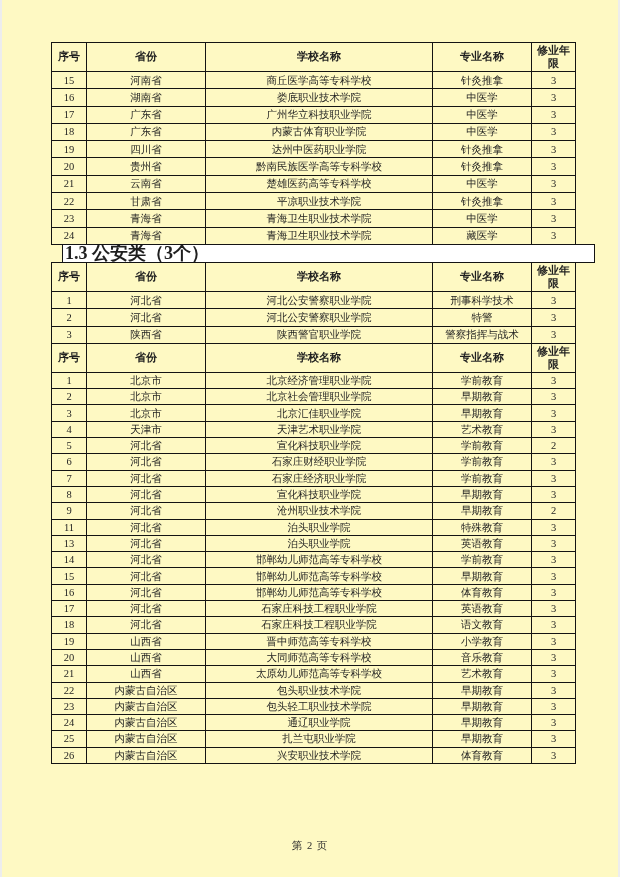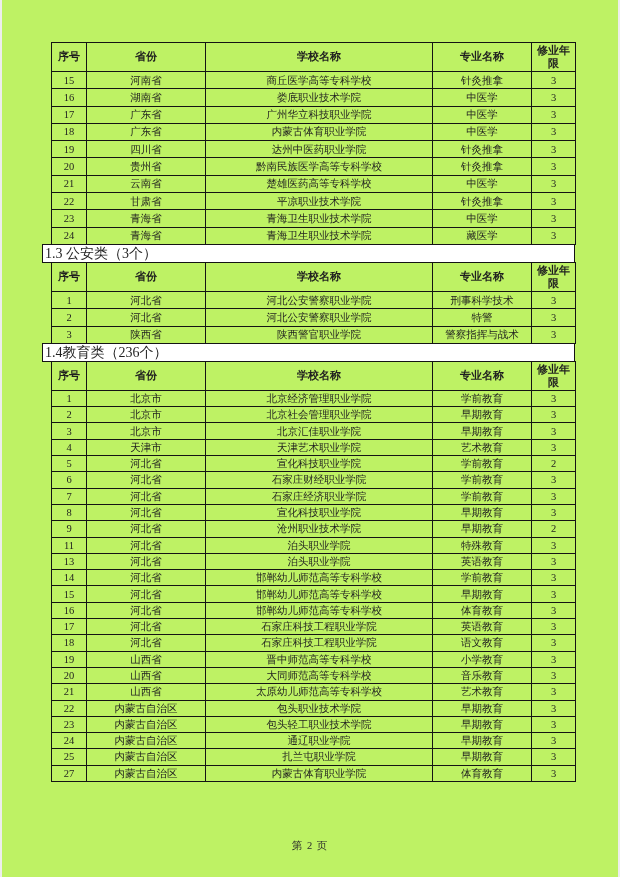--- a/index.html
+++ b/index.html
@@ -4,29 +4,29 @@
 <style>
   html,body{margin:0;padding:0;}
   body{
     width:620px;height:877px;background:#ffffff;position:relative;
     font-family:"Liberation Serif","DejaVu Serif",serif;color:#1f1f1f;
     overflow:hidden;
   }
   .page{
     position:absolute;inset:0;box-sizing:border-box;
     border-left:2px solid #ededed;border-right:2px solid #ededed;
-    background:#bef264;
+    background:#fef9c3;
   }
   .content{position:absolute;top:43px;left:0;width:100%;}
 
   
   .section-title{
-    box-sizing:border-box;margin-left:40px;margin-top:-1px;width:533px;height:19px;
+    box-sizing:border-box;margin-left:60px;margin-top:-1px;width:533px;height:19px;
     border:1px solid #141414;background:#ffffff;
-    font-weight:normal;font-size:14px;line-height:17px;padding-left:2px;
+    font-weight:bold;font-size:18px;line-height:17px;padding-left:2px;
     white-space:nowrap;overflow:hidden;
   }
 
   table.data-table{
     border-collapse:collapse;table-layout:fixed;
     margin-left:49px;margin-top:-1px;width:524px;
     border:1.5px solid #141414;
   }
   .data-table th,.data-table td{
     border:1px solid #141414;text-align:center;vertical-align:middle;
@@ -175,21 +175,20 @@
           </tr>
           <tr>
             <td>3</td>
             <td>陕西省</td>
             <td>陕西警官职业学院</td>
             <td>警察指挥与战术</td>
             <td>3</td>
           </tr>
         </tbody>
       </table>
-      <div class="section-title">1.4教育类（236个）</div>
       <table class="data-table s2">
         <colgroup>
           <col style="width: 35px;">
           <col style="width: 119px;">
           <col style="width: 227px;">
           <col style="width: 99px;">
           <col style="width: 44px;">
         </colgroup>
         <thead>
           <tr>
@@ -356,23 +355,23 @@
             <td>3</td>
           </tr>
           <tr>
             <td>25</td>
             <td>内蒙古自治区</td>
             <td>扎兰屯职业学院</td>
             <td>早期教育</td>
             <td>3</td>
           </tr>
           <tr>
-            <td>27</td>
-            <td>内蒙古自治区</td>
-            <td>内蒙古体育职业学院</td>
+            <td>26</td>
+            <td>内蒙古自治区</td>
+            <td>兴安职业技术学院</td>
             <td>体育教育</td>
             <td>3</td>
           </tr>
         </tbody>
       </table>
     </div>
   <div class="footer">第 2 页</div>
 </div>
 
 </body></html>

